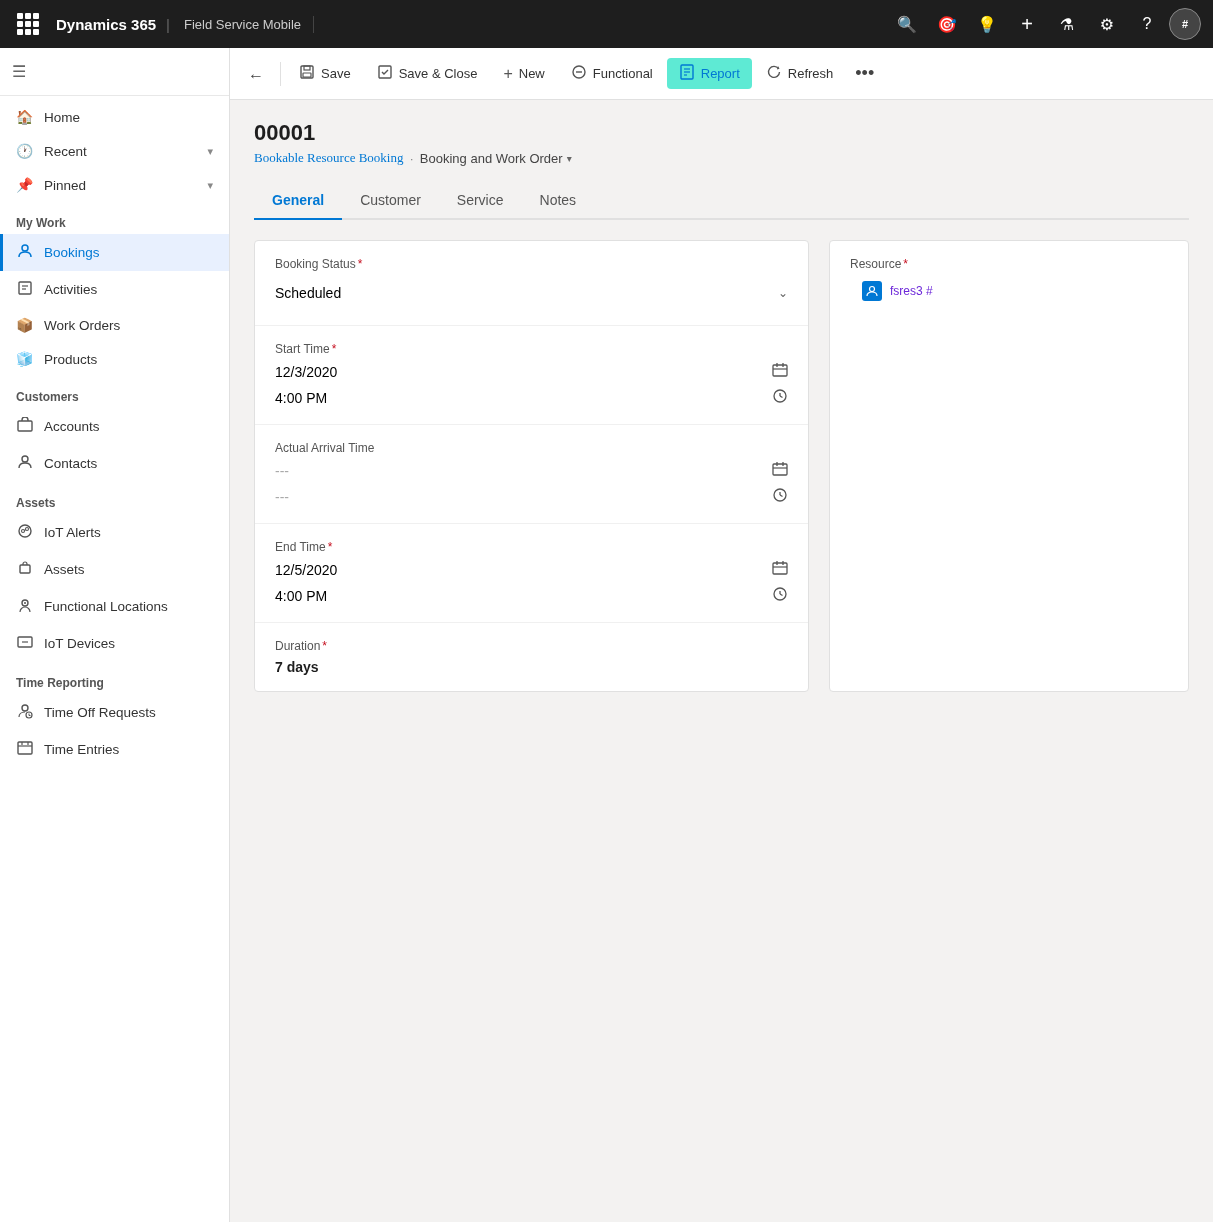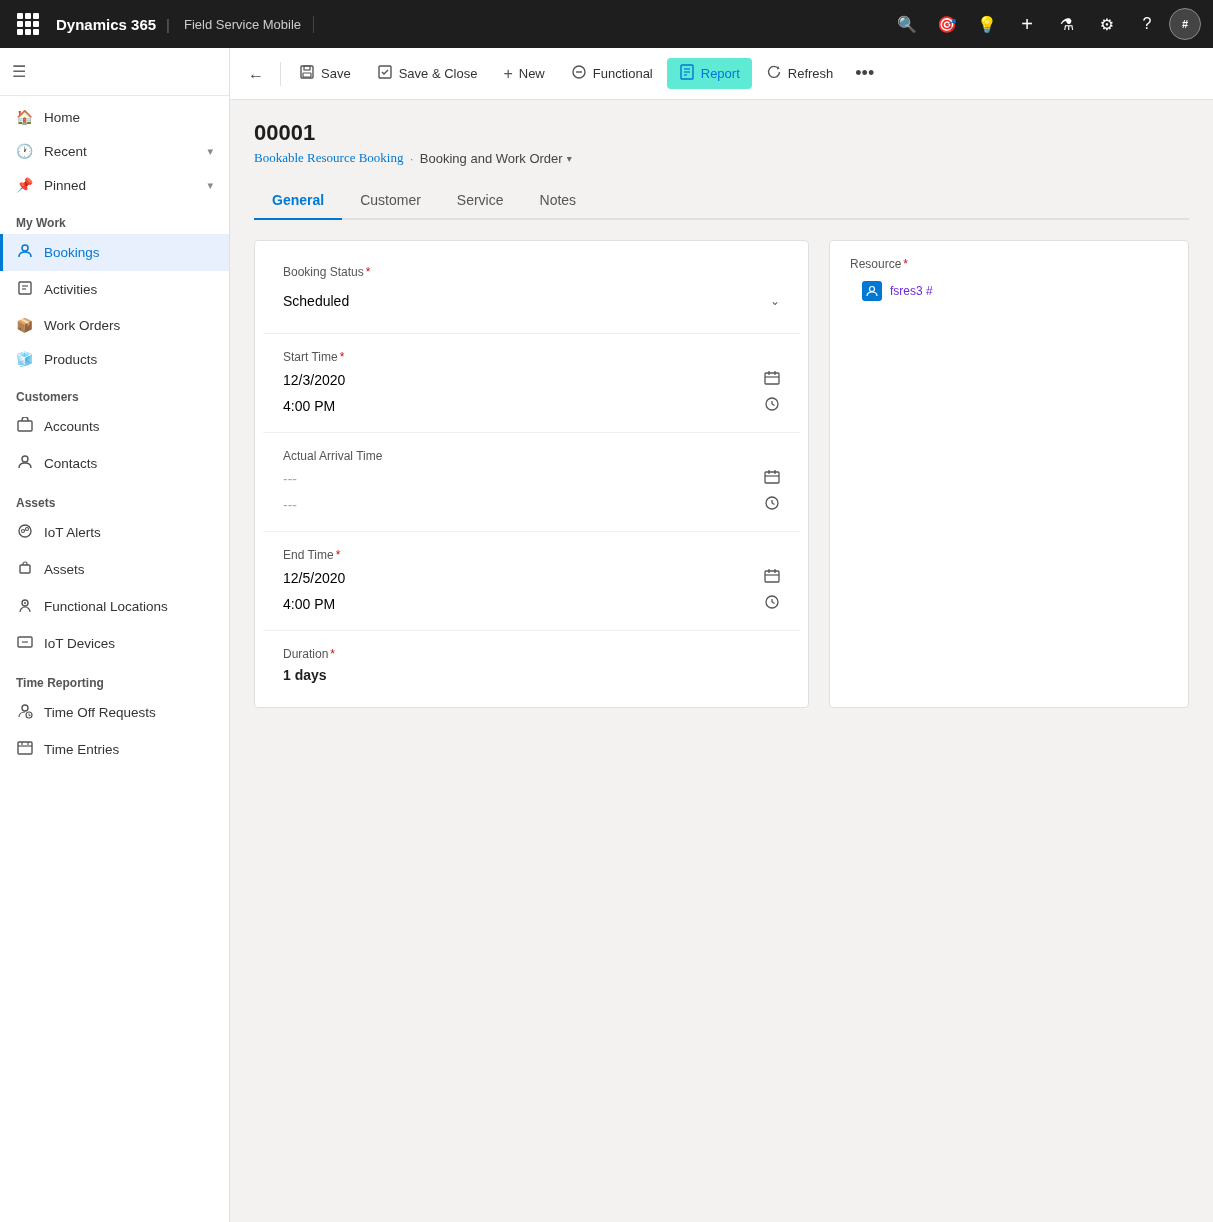--- a/index.html
+++ b/index.html
@@ -108,21 +108,21 @@
       margin-bottom: -2px;
     }
     .tab-item.active { color: #0078d4; border-bottom: 2px solid #0078d4; font-weight: 600; }
 
     
     .form-row { display: flex; gap: 20px; }
     .form-card {
       background: #fff;
       border: 1px solid #e0e0e0;
       border-radius: 4px;
-      padding: 8px;
+      padding: 0;
       flex: 1;
     }
     .form-card-resource {
       background: #fff;
       border: 1px solid #e0e0e0;
       border-radius: 4px;
       padding: 16px 20px;
       width: 360px;
       flex-shrink: 0;
       min-height: 120px;
@@ -480,21 +480,21 @@
                     <circle cx="8" cy="8" r="6" stroke="#555" stroke-width="1.3"></circle>
                     <line x1="8" y1="5" x2="8" y2="8" stroke="#555" stroke-width="1.3"></line>
                     <line x1="8" y1="8" x2="10.5" y2="9.5" stroke="#555" stroke-width="1.3"></line>
                   </svg>
               </span>
             </div>
           </div>
 
           <div class="field-group">
             <div class="field-label field-required">Duration</div>
-            <div class="field-value field-value-bold">1 days</div>
+            <div class="field-value field-value-bold">7 days</div>
           </div>
 
         </div>
 
         <div class="form-card-resource">
           <div class="resource-label field-required">Resource</div>
           <div class="resource-value">
             <div class="resource-icon">
               <svg width="12" height="12" viewBox="0 0 12 12" fill="none">
                   <circle cx="6" cy="4" r="2.5" stroke="white" stroke-width="1.2"></circle>

